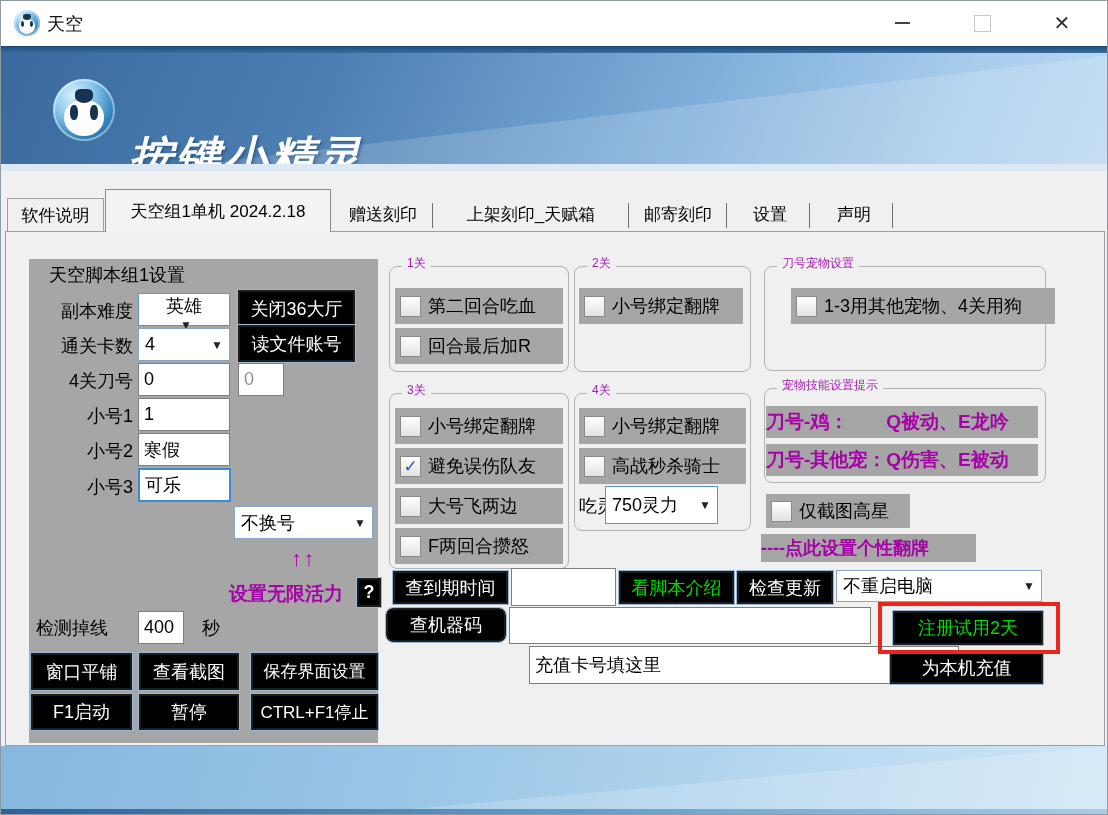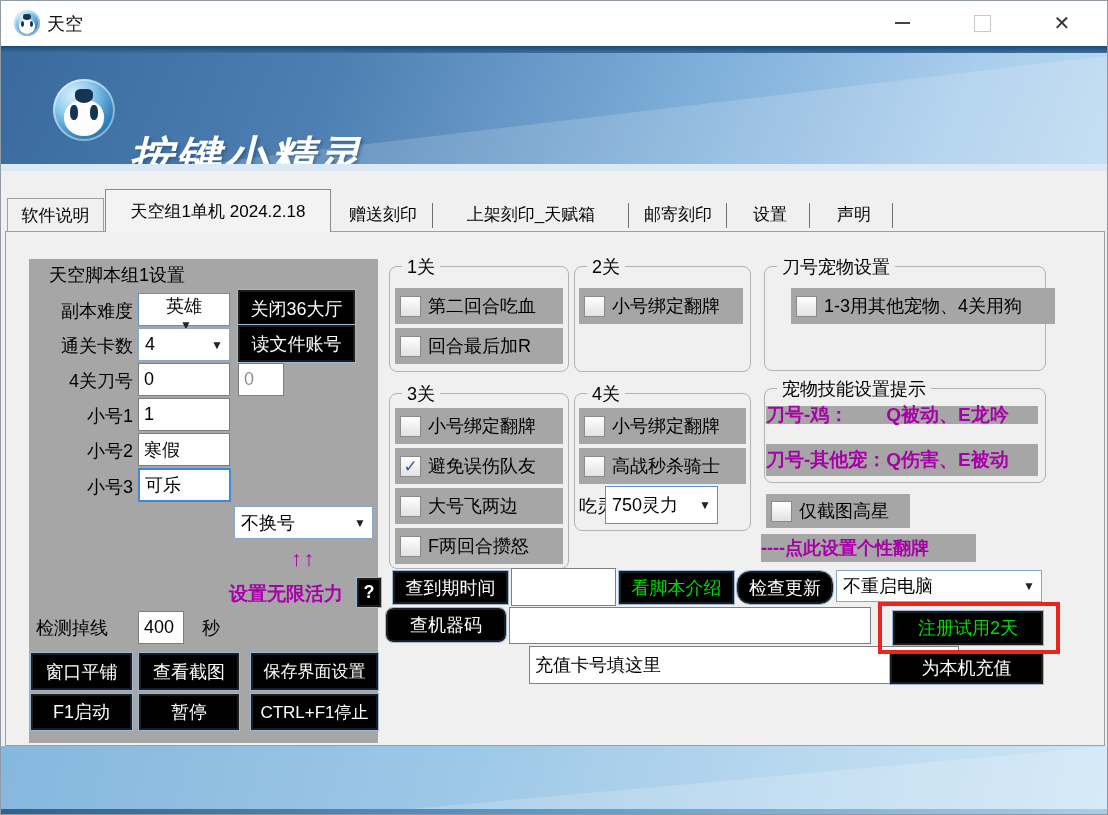--- a/index.html
+++ b/index.html
@@ -52,21 +52,21 @@
     padding:0 5px; font-family:inherit; }
   .inputbx.focus { border:2px solid #3f8ad6; }
   .inputbx.dim { color:#909090; }
   .selectbx { background:#fff; border:1px solid #86a7c7; display:flex; align-items:center;
     justify-content:space-between; padding:0 6px; font-size:18px; cursor:default; }
   .selectbx .arr { font-size:12px; color:#222; margin-left:4px; }
   .bbtn { background:#000; color:#fff; font-size:18px; display:flex; align-items:center;
     justify-content:center; border:2px solid #1d1d1d; outline:1px solid #9db9d6; cursor:default; white-space:nowrap; }
   .bbtn.green { color:#00dc00; }
   .gbox { border:1px solid #b2b2b2; border-radius:8px; }
-  .gcap { position:absolute; top:-12px; left:12px; background:#f0f0f0; padding:0 5px; font-size:18px; color:#000000; white-space:nowrap; }
+  .gcap { position:absolute; top:-12px; left:12px; background:#f0f0f0; padding:0 5px; font-size:12px; color:#a21caf; white-space:nowrap; }
   .cbrow { background:#a6a6a6; display:flex; align-items:center; gap:7px; padding:0 5px; cursor:default; }
   .cbbox { width:21px; height:21px; flex:0 0 21px; background:linear-gradient(#ffffff,#e2e2e2);
     border:1px solid #8a8a8a; display:flex; align-items:center; justify-content:center;
     font-size:17px; font-weight:bold; color:#2f55c8; }
   .cbrow .lbl { font-size:18px; }
   .purple { color:#a800a8; font-weight:bold; }
   .pstrip { background:#a6a6a6; display:flex; align-items:center; font-size:19px; white-space:nowrap; }
   .redrect { border:4px solid #e8251f; background:transparent; z-index:5; }
   
   #footer { left:0; top:745px; width:1108px; height:70px;
@@ -250,33 +250,33 @@
     <span class="gcap">刀号宠物设置</span>
   </div>
   <div class="abs cbrow" style="left:766px;top:287px;width:264px;height:36px;margin-left:24px;">
     <span class="cbbox"></span>
     <span class="lbl">1-3用其他宠物、4关用狗</span>
   </div>
 
   <div class="abs gbox" style="left:763px;top:387px;width:282px;height:95px;">
     <span class="gcap">宠物技能设置提示</span>
   </div>
-  <div class="abs pstrip purple" style="left:765px;top:405px;width:272px;height:18px;">刀号-鸡：　　Q被动、E龙吟</div>
+  <div class="abs pstrip purple" style="left:765px;top:405px;width:272px;height:32px;">刀号-鸡：　　Q被动、E龙吟</div>
   <div class="abs pstrip purple" style="left:765px;top:443px;width:272px;height:32px;">刀号-其他宠：Q伤害、E被动</div>
 
   <div class="abs cbrow" style="left:765px;top:493px;width:144px;height:34px;">
     <span class="cbbox"></span>
     <span class="lbl">仅截图高星</span>
   </div>
   <div class="abs pstrip purple" style="left:760px;top:533px;width:215px;height:28px;font-size:18px;">----点此设置个性翻牌</div>
 
   <div class="abs bbtn" style="left:392px;top:570px;width:115px;height:33px;">查到期时间</div>
   <input class="abs inputbx" style="left: 510px; top: 567px; width: 105px; height: 38px;" value="">
   <div class="abs bbtn green" style="left:618px;top:570px;width:115px;height:33px;">看脚本介绍</div>
-  <div class="abs bbtn" style="left:736px;top:570px;width:96px;height:33px;border-radius:13px;">检查更新</div>
+  <div class="abs bbtn" style="left:736px;top:570px;width:96px;height:33px;">检查更新</div>
   <div class="abs selectbx" style="left:835px;top:569px;width:206px;height:32px;">
     <span>不重启电脑</span>
     <span class="arr">▼</span>
   </div>
 
   <div class="abs bbtn" style="left:385px;top:607px;width:120px;height:34px;border-radius:7px;">查机器码</div>
   <input class="abs inputbx" style="left: 508px; top: 606px; width: 362px; height: 37px;" value="">
   <div class="abs redrect" style="left:877px;top:601px;width:182px;height:52px;"></div>
   <div class="abs bbtn green" style="left:892px;top:610px;width:150px;height:34px;">注册试用2天</div>
 

